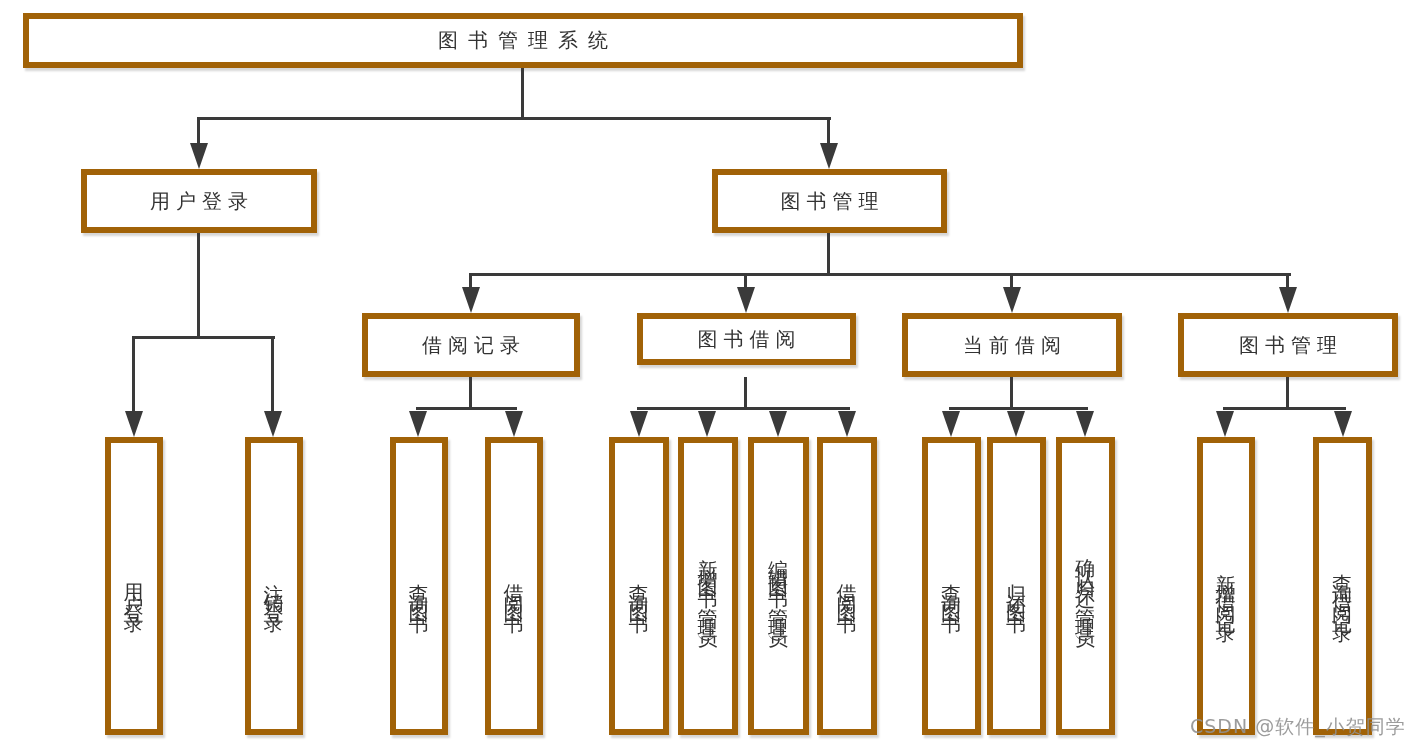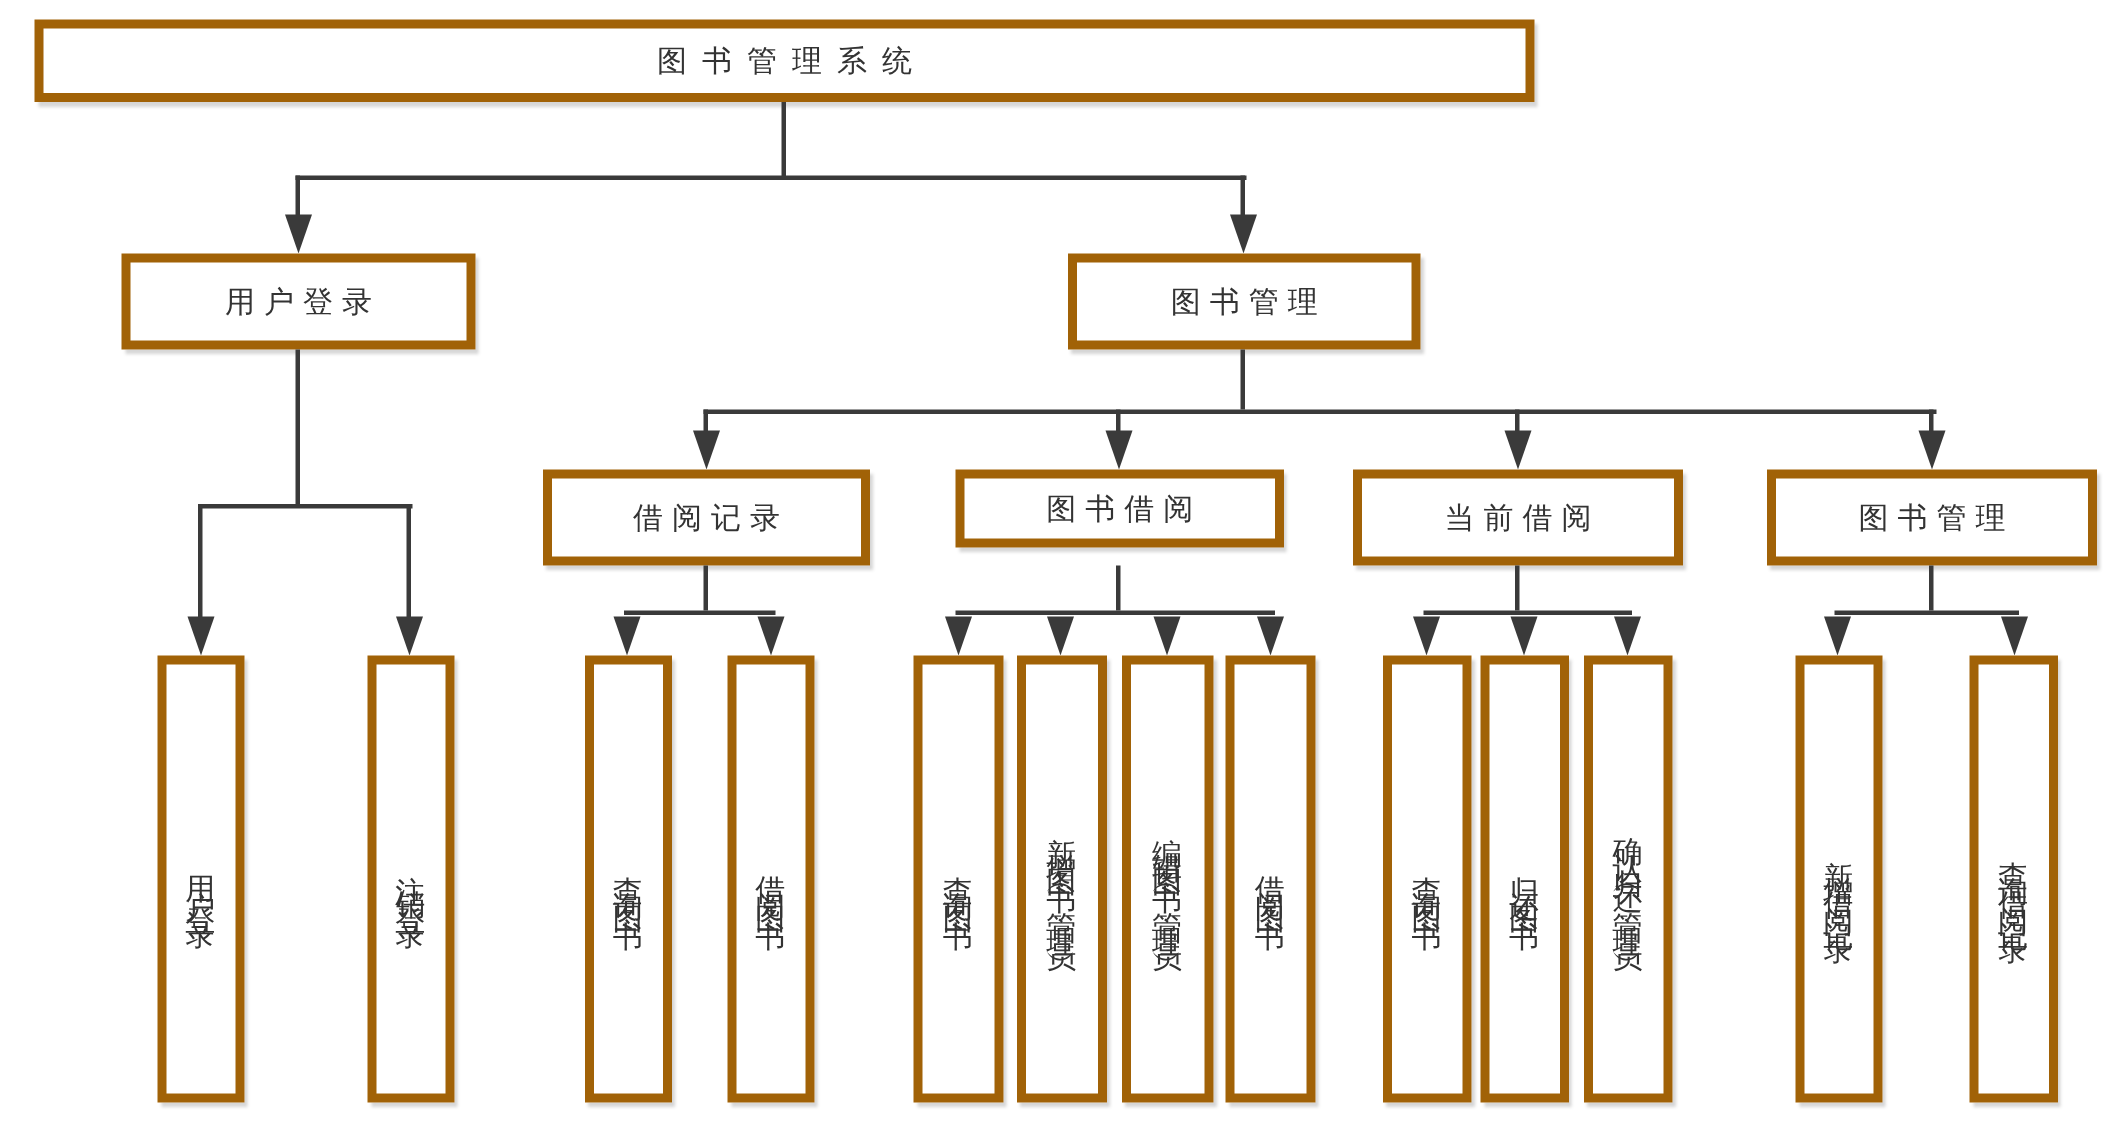--- a/index.html
+++ b/index.html
@@ -141,14 +141,15 @@
   <div class="node leaf" style="left:748px; top:437px; width:61px; height:298px;">编辑图书（管理员）</div>
   <div class="node leaf" style="left:817px; top:437px; width:60px; height:298px;">借阅图书</div>
 
   <div class="node leaf" style="left:922px; top:437px; width:59px; height:298px;">查询图书</div>
   <div class="node leaf" style="left:987px; top:437px; width:59px; height:298px;">归还图书</div>
   <div class="node leaf" style="left:1056px; top:437px; width:59px; height:298px;">确认归还（管理员）</div>
 
   <div class="node leaf" style="left:1197px; top:437px; width:58px; height:298px;">新增借阅记录</div>
   <div class="node leaf" style="left:1313px; top:437px; width:59px; height:298px;">查询借阅记录</div>
 
+  <div class="watermark">CSDN @软件_小贺同学</div>
 
 </div>
 
 </body></html>

